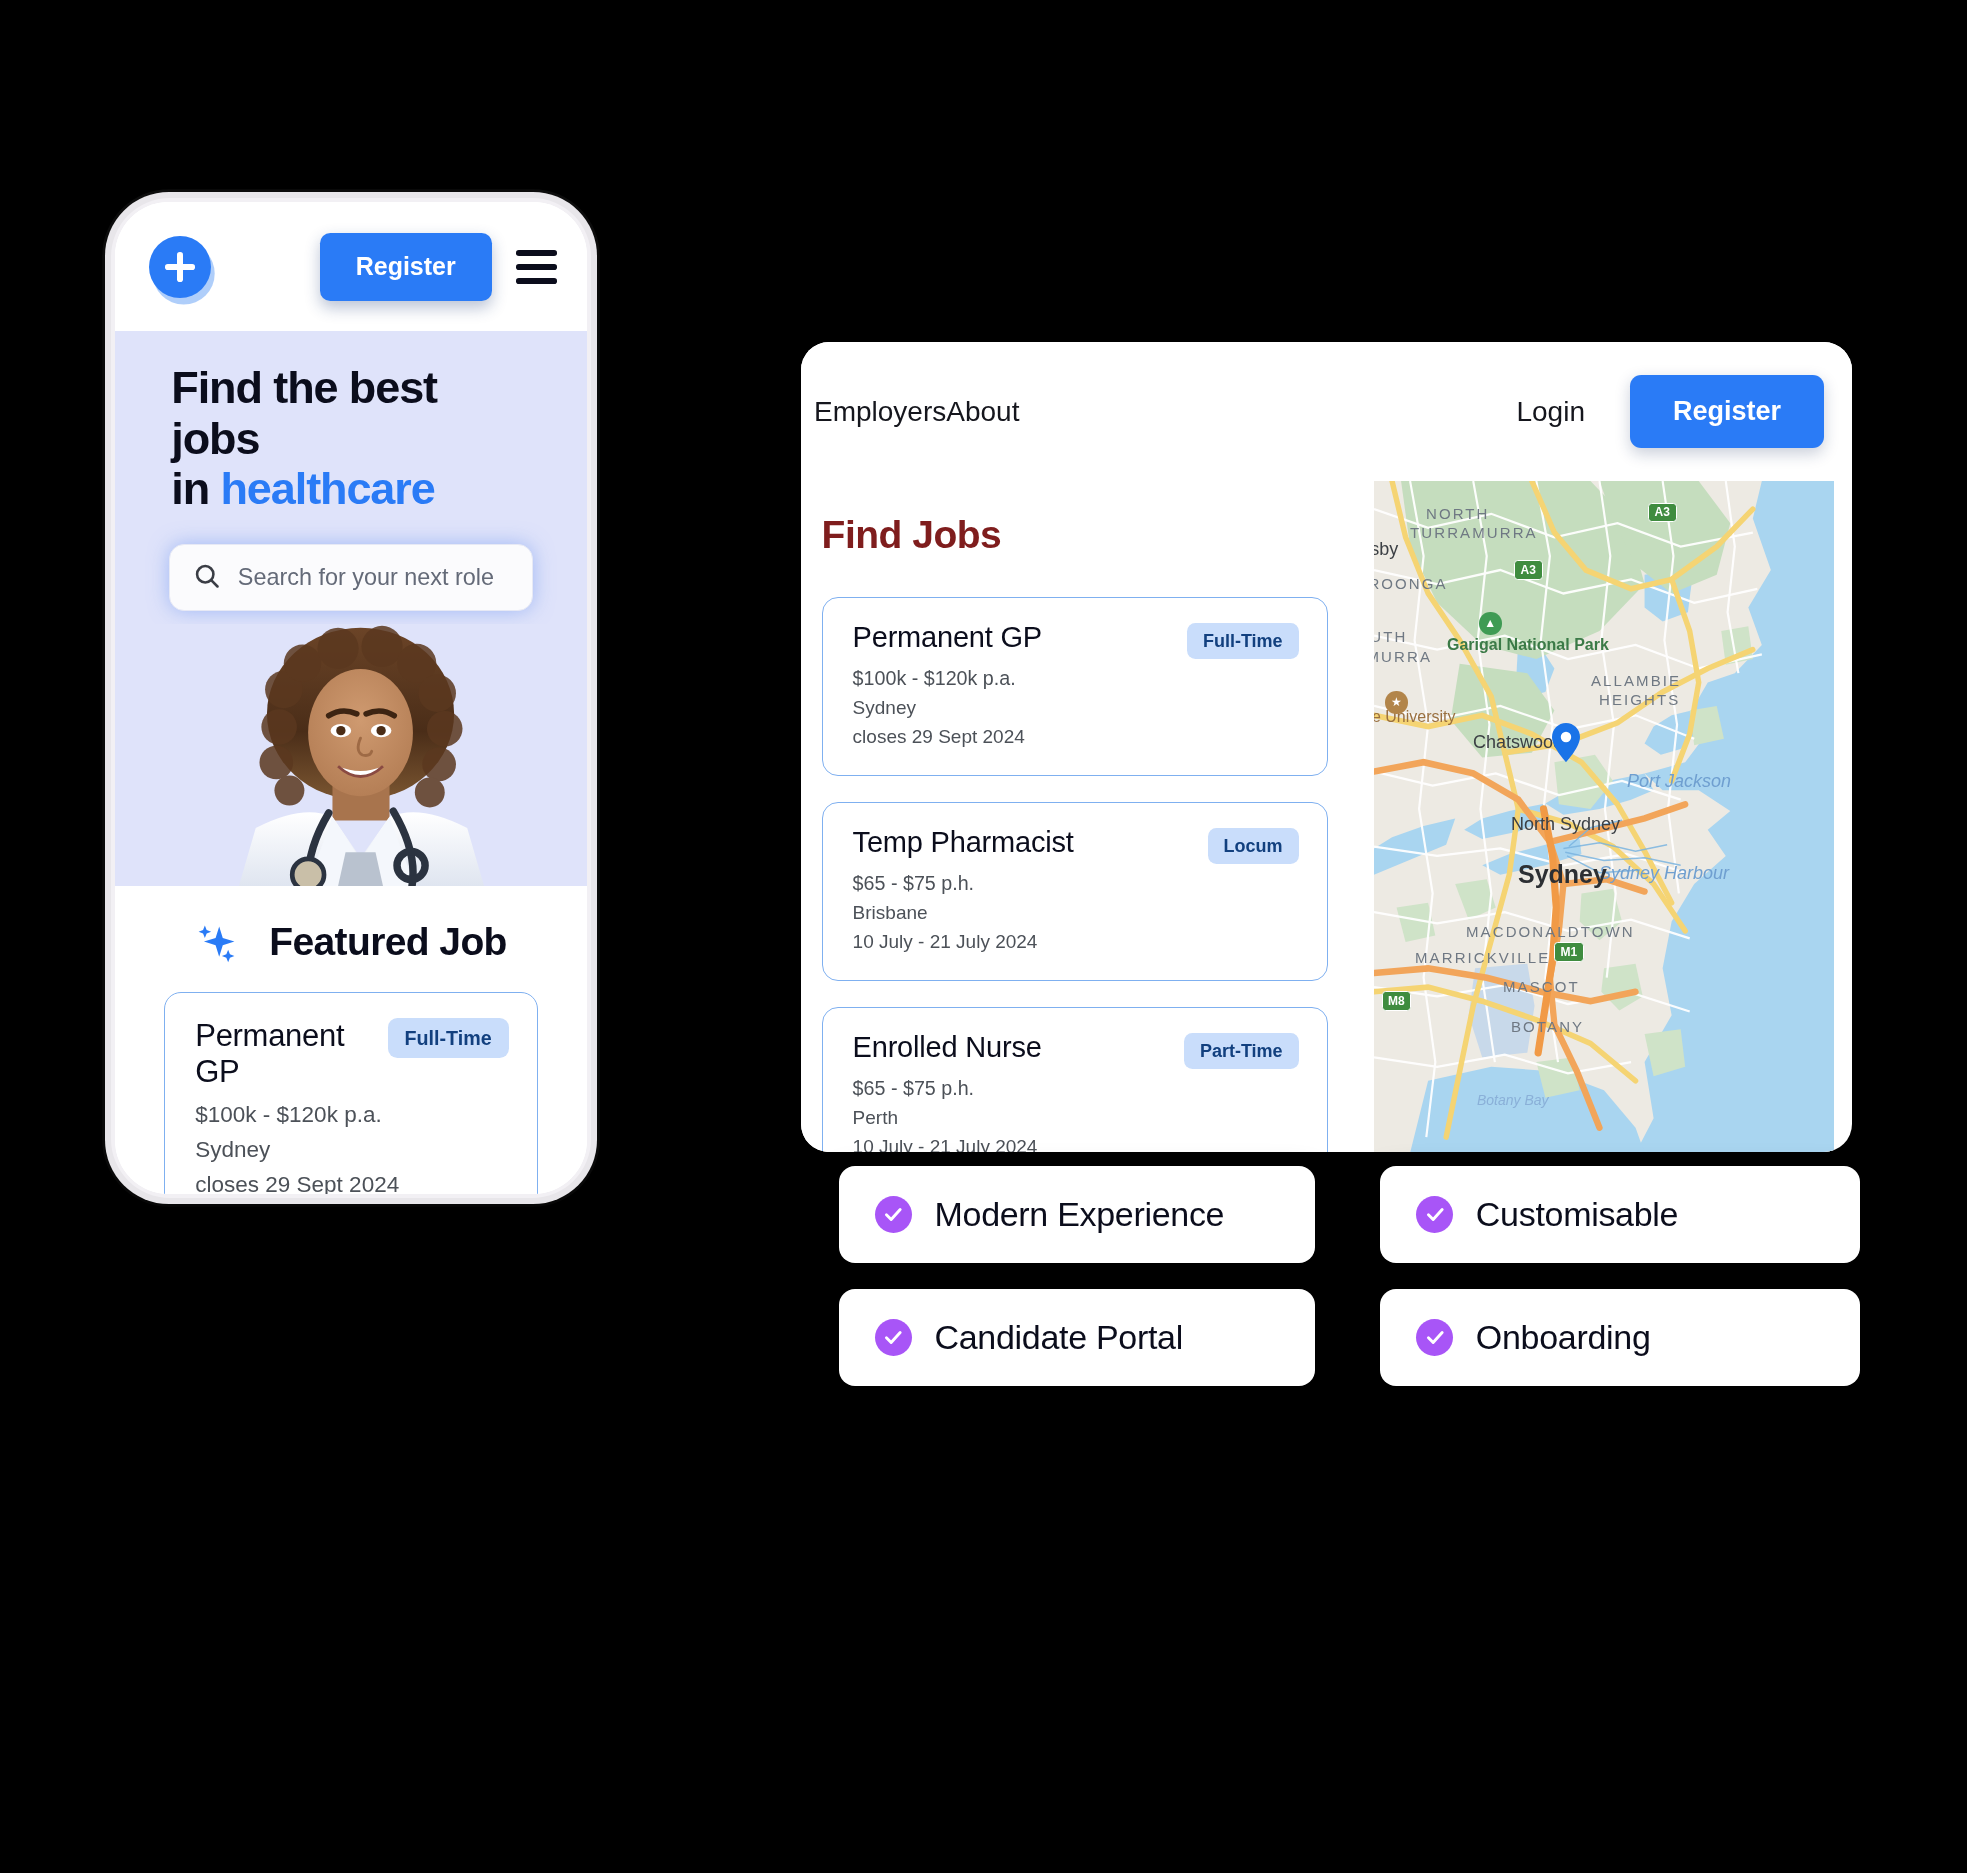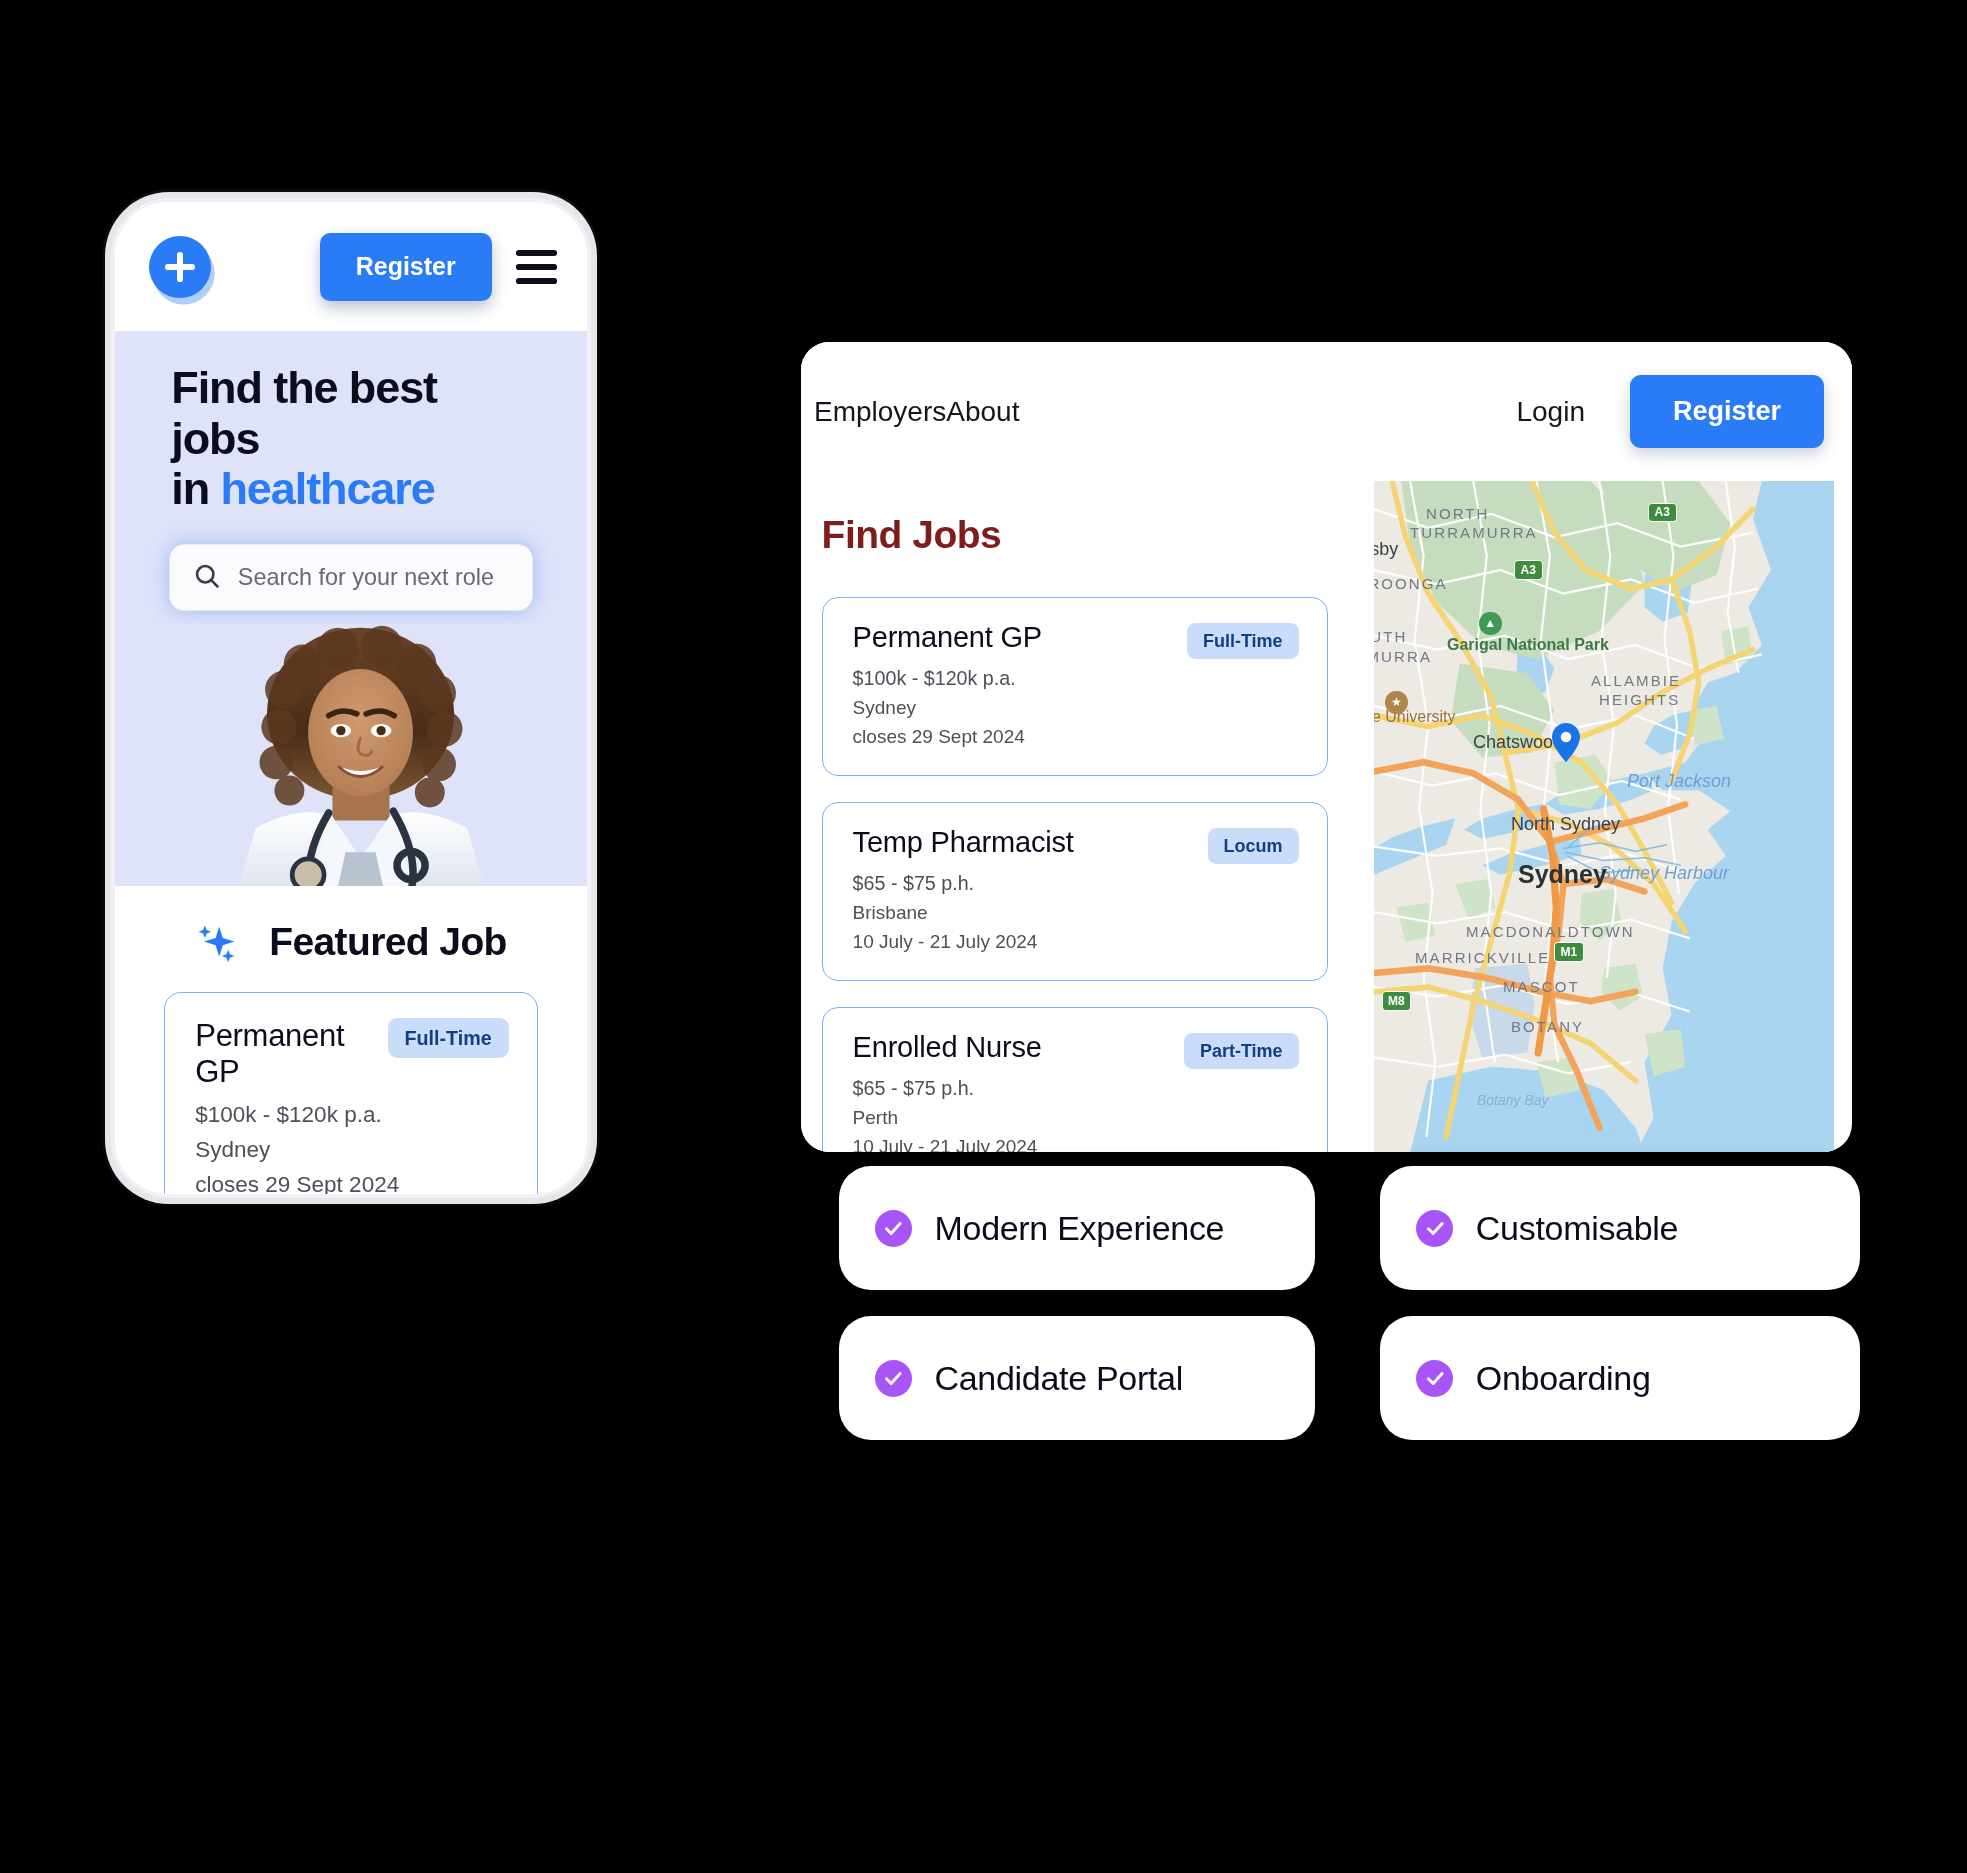--- a/index.html
+++ b/index.html
@@ -113,22 +113,22 @@
   .pills {
     position: absolute;
     left: 839px; top: 1166px;
     width: 1021px;
     display: grid;
     grid-template-columns: 476px 476px;
     gap: 26px 69px;
   }
   .pill {
     background: #ffffff;
-    border-radius: 32px;
-    height: 124px;
+    border-radius: 16px;
+    height: 97px;
     display: flex; align-items: center; gap: 22.5px;
     padding-left: 36px;
     box-shadow: 0 13px 32px rgba(0,0,0,0.48);
   }
   .pill.p2 { margin-left: -3.7px; }
   .pill-check {
     width: 37px; height: 37px; border-radius: 50%;
     background: #a855f7;
     display: flex; align-items: center; justify-content: center;
     flex: 0 0 auto;

